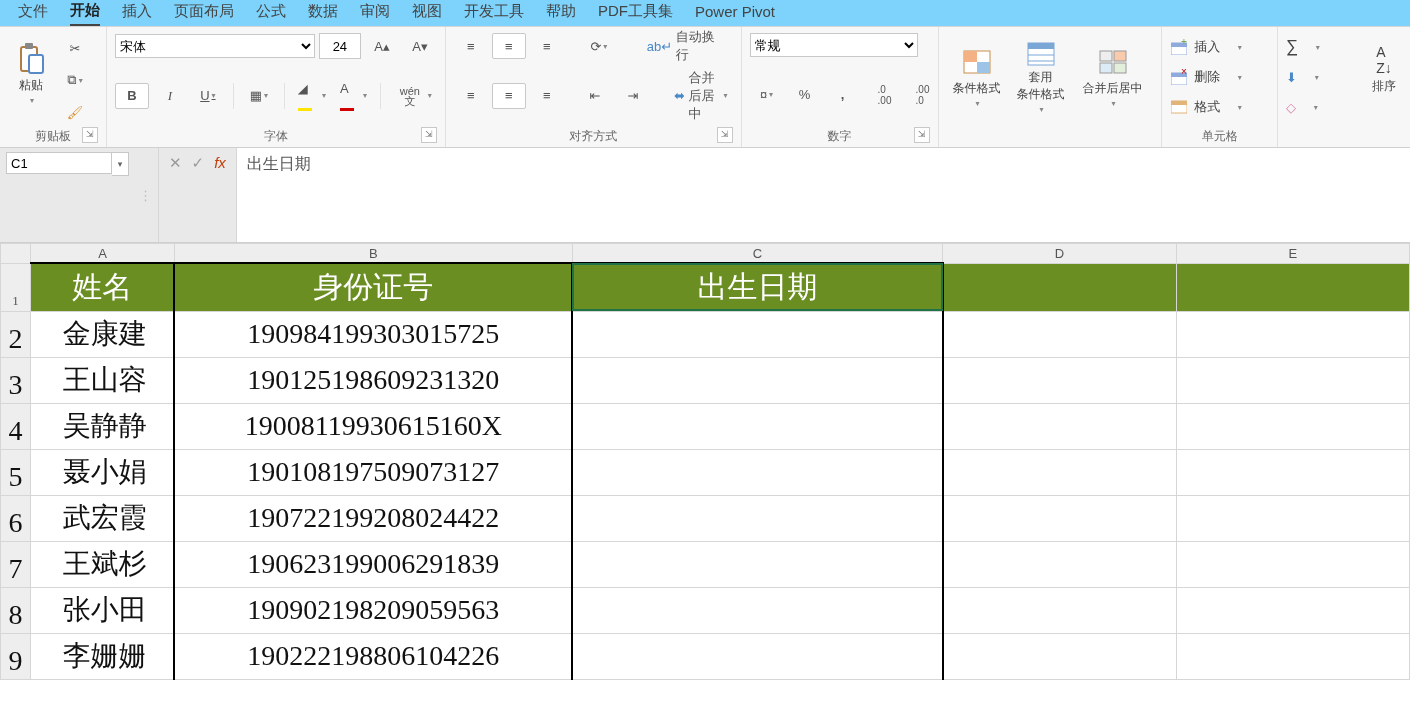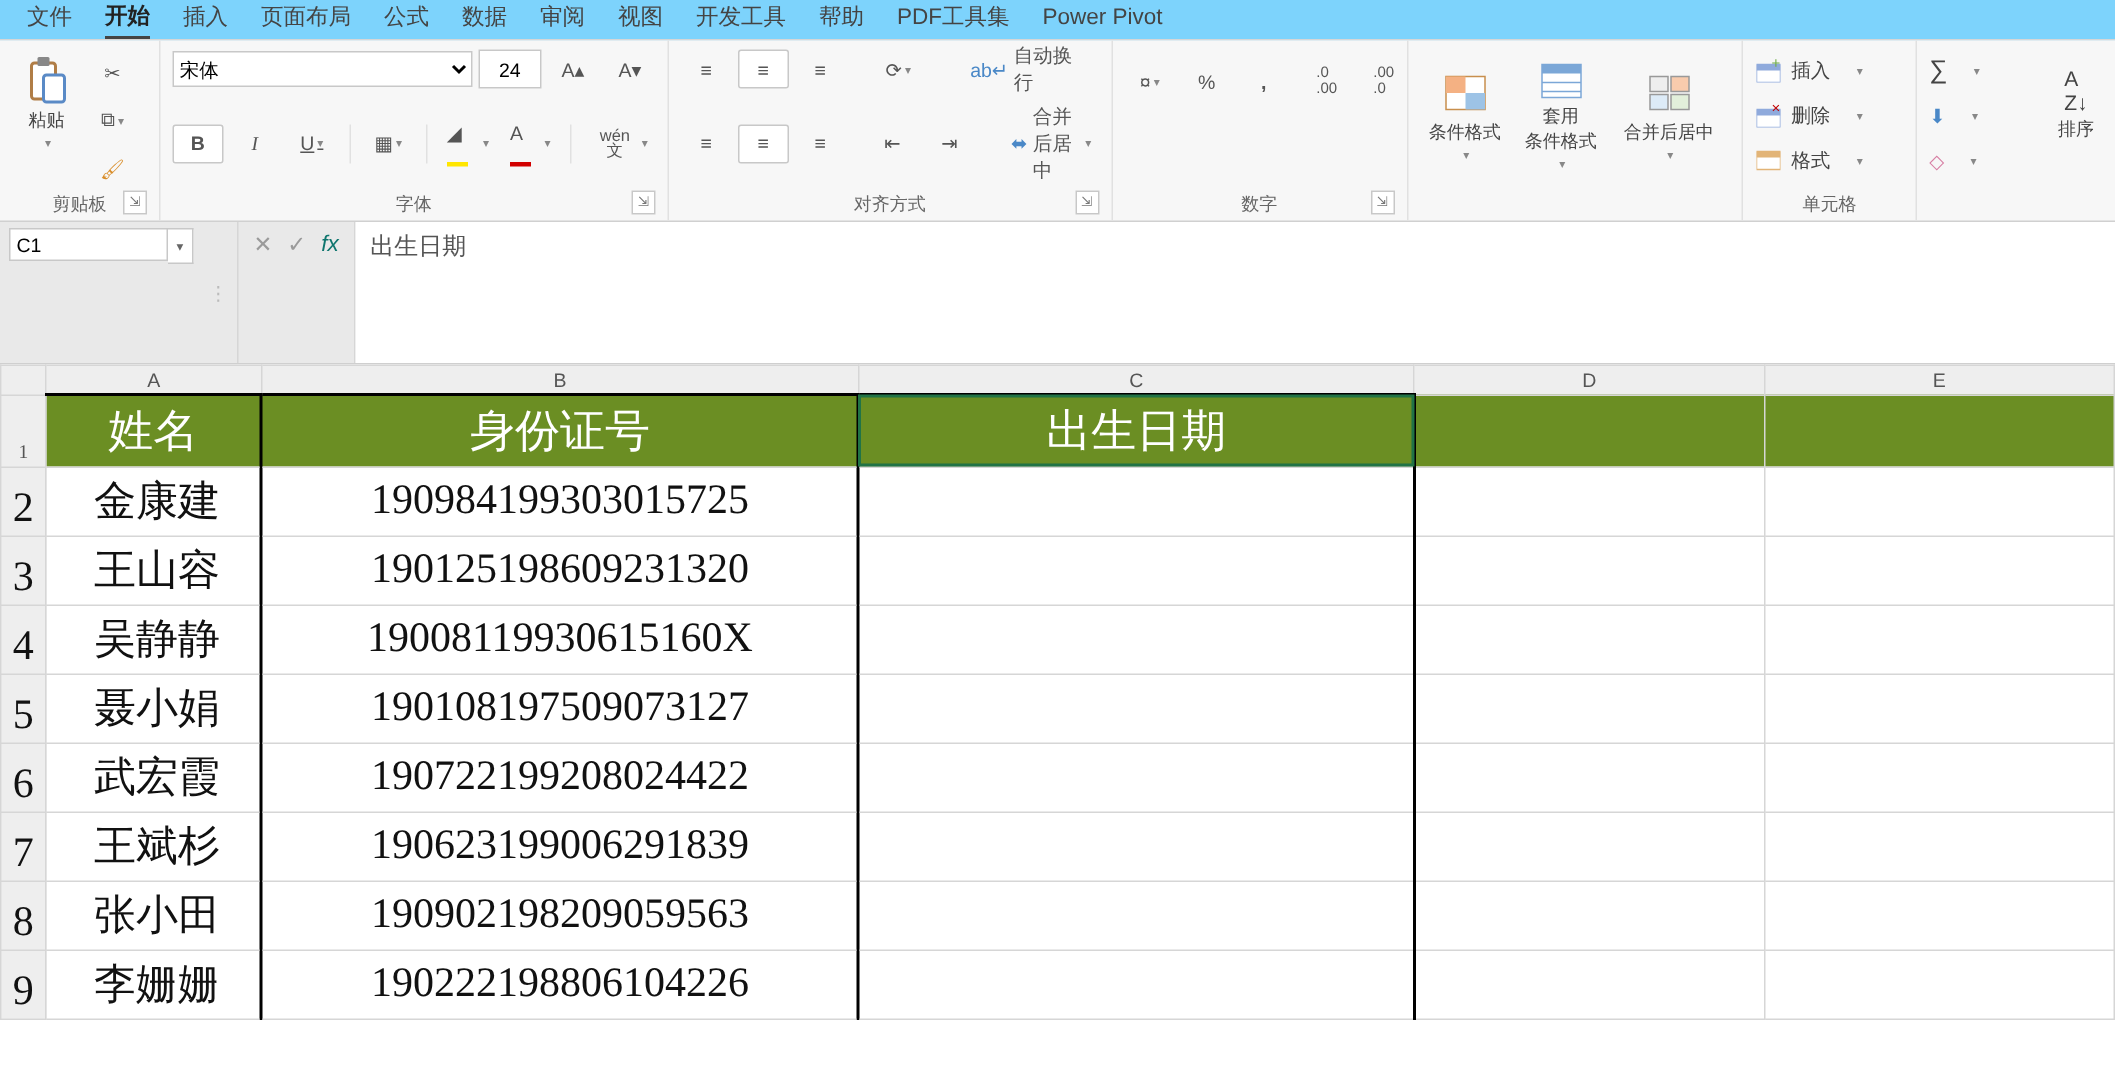--- a/index.html
+++ b/index.html
@@ -69,21 +69,21 @@
   <div>开发工具</div>
   <div>帮助</div>
   <div>PDF工具集</div>
   <div>Power Pivot</div>
 </div>
 
 <div class="ribbon">
 
   <div class="group" style="width:100px;">
     <div class="row" style="height:80px;align-items:flex-start;">
-      <div class="big-btn" style="width:46px;">
+      <div class="big-btn" style="width:46px;justify-content:flex-end;">
         <span class="ic">
           <svg width="28" height="32" viewBox="0 0 28 32">
               <rect x="4" y="4" width="16" height="24" rx="2" fill="#fff" stroke="#b07d46" stroke-width="2"></rect>
               <rect x="8" y="0" width="8" height="6" rx="1" fill="#888"></rect>
               <rect x="12" y="12" width="14" height="18" rx="2" fill="#fff" stroke="#5a8ac6" stroke-width="2"></rect>
             </svg>
         </span>
         <span>粘贴</span>
         <span class="dd">▾</span>
       </div>
@@ -174,20 +174,23 @@
       <span class="ctrl">
           <span>⇥</span>
         </span>
       <span style="width:18px;"></span>
       <span class="ctrl"><span style="color:#4a88c7;">⬌</span>&nbsp;<span>合并后居中</span><span class="dd">&nbsp;▾</span></span>
     </div>
     <div class="group-label"><span>对齐方式</span><span class="dlaunch">⇲</span></div>
   </div>
 
   <div class="group" style="width:180px;">
+    <div class="row">
+      <select class="native" style="width:168px;"><option>常规</option></select>
+    </div>
     <div class="row" style="margin-top:8px;">
       <span class="ctrl">
           <span>¤</span>
           <span class="dd">▾</span>
         </span>
       <span class="ctrl">
           <span>%</span>
         </span>
       <span class="ctrl">
           <span style="font-weight:700;">,</span>
@@ -289,21 +292,21 @@
 <div class="fbar">
   <div class="namebox">
     <input value="C1" style="">
     <div class="dd2">▾</div>
     <span style="width:10px;"></span>
     <span style="color:#bbb;align-self:center;">⋮</span>
   </div>
   <div class="fx-ctrls">
     <span>✕</span>
     <span>✓</span>
-    <span style="font-style:italic;color:#0f766e;">fx</span>
+    <span style="font-style:italic;color:#c2410c;">fx</span>
   </div>
   <div class="fx-input">出生日期</div>
 </div>
 
 <div class="sheet-area">
 <table class="grid">
   <colgroup>
     <col class="corner">
         <col class="cA">
         <col class="cB">

